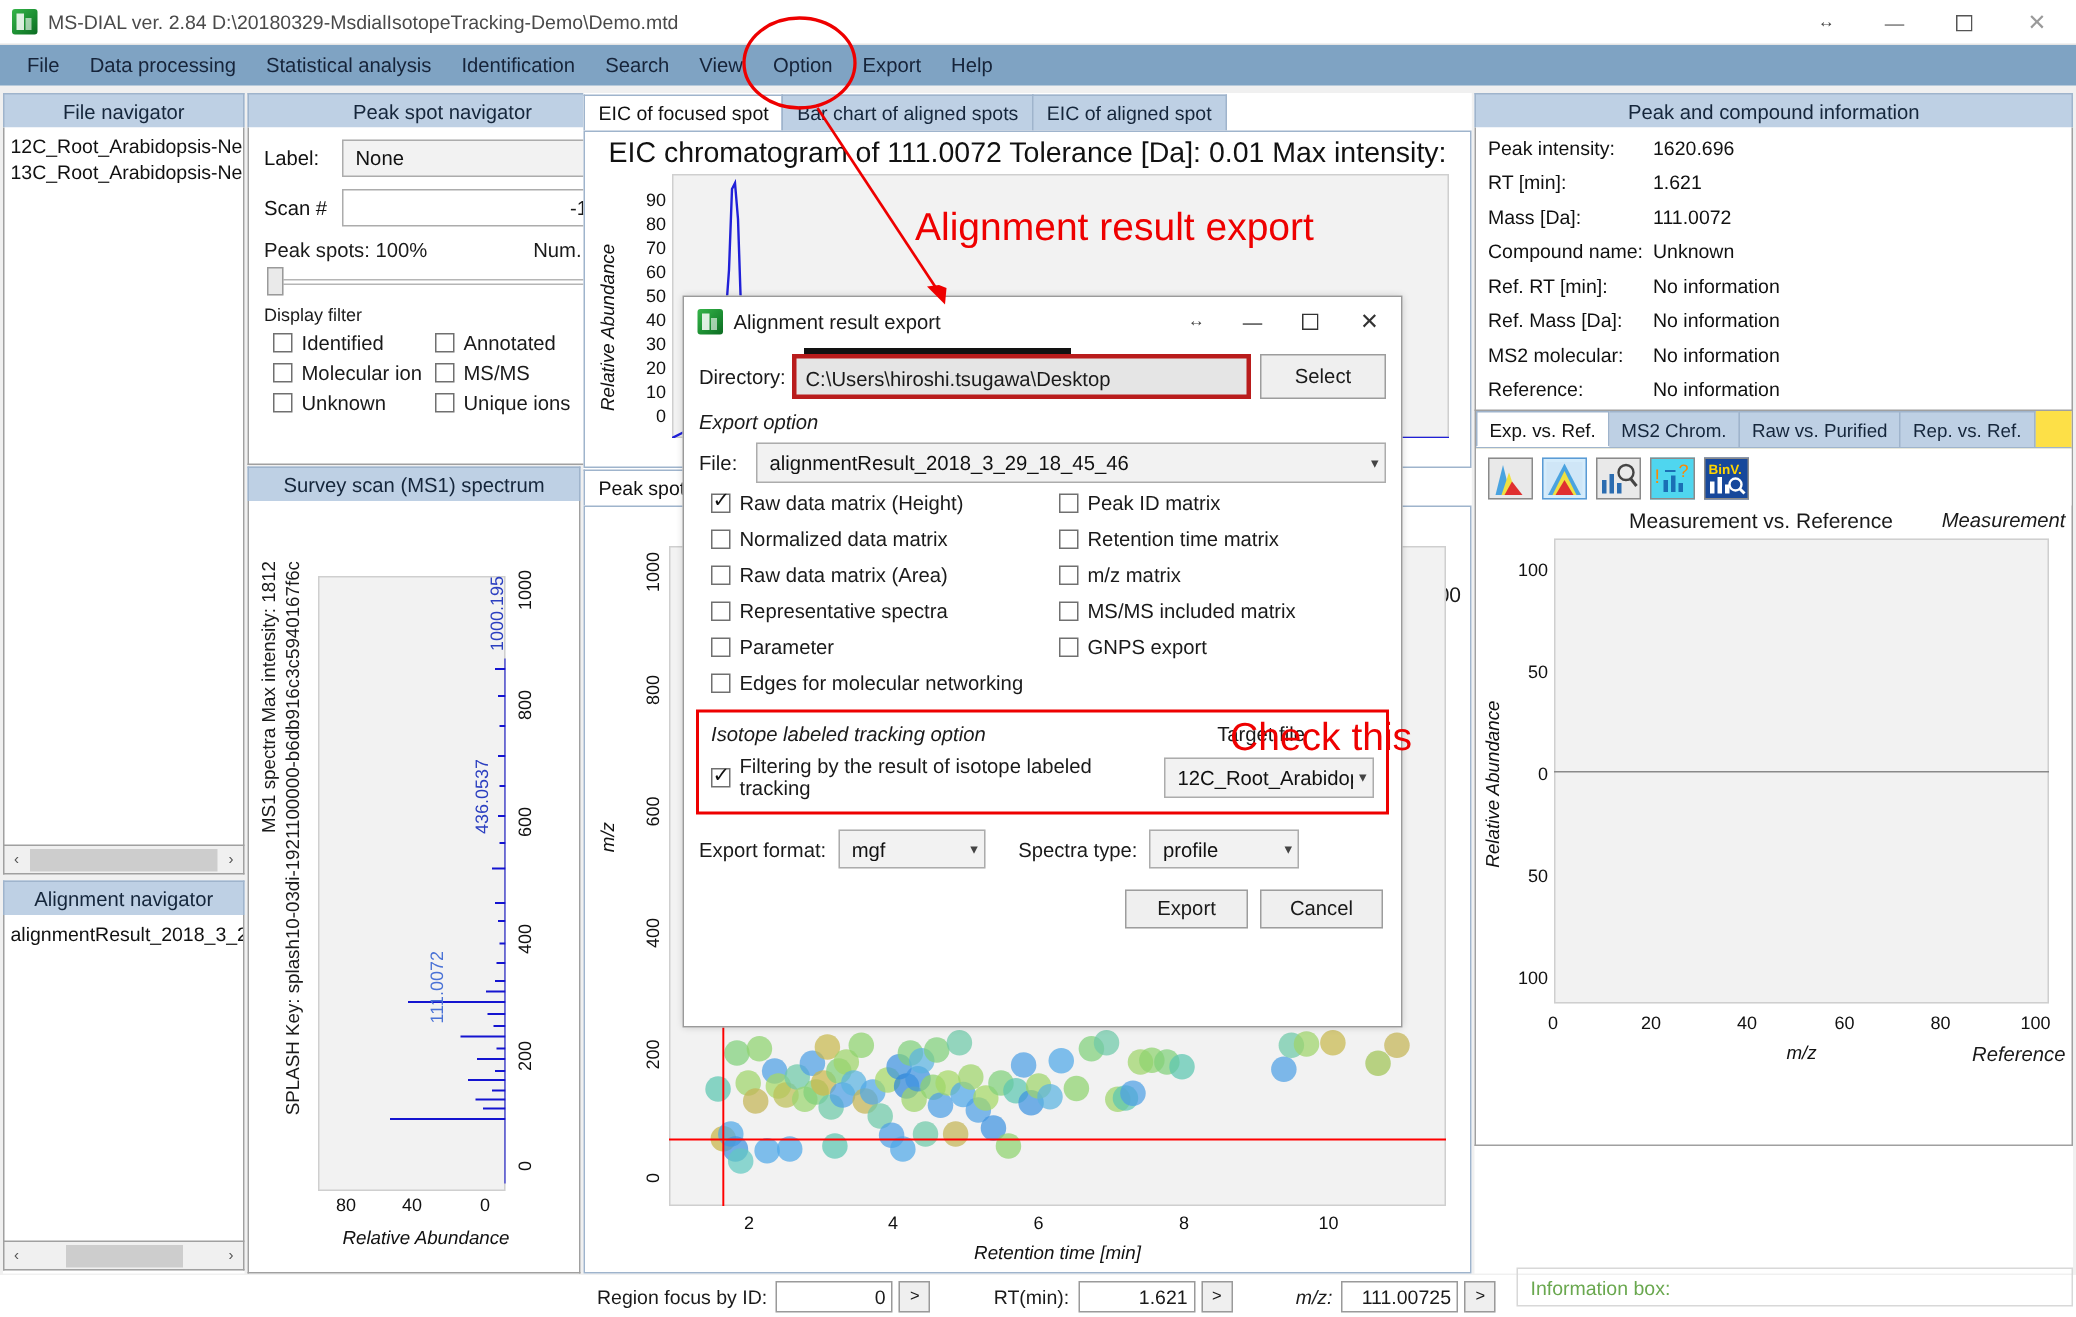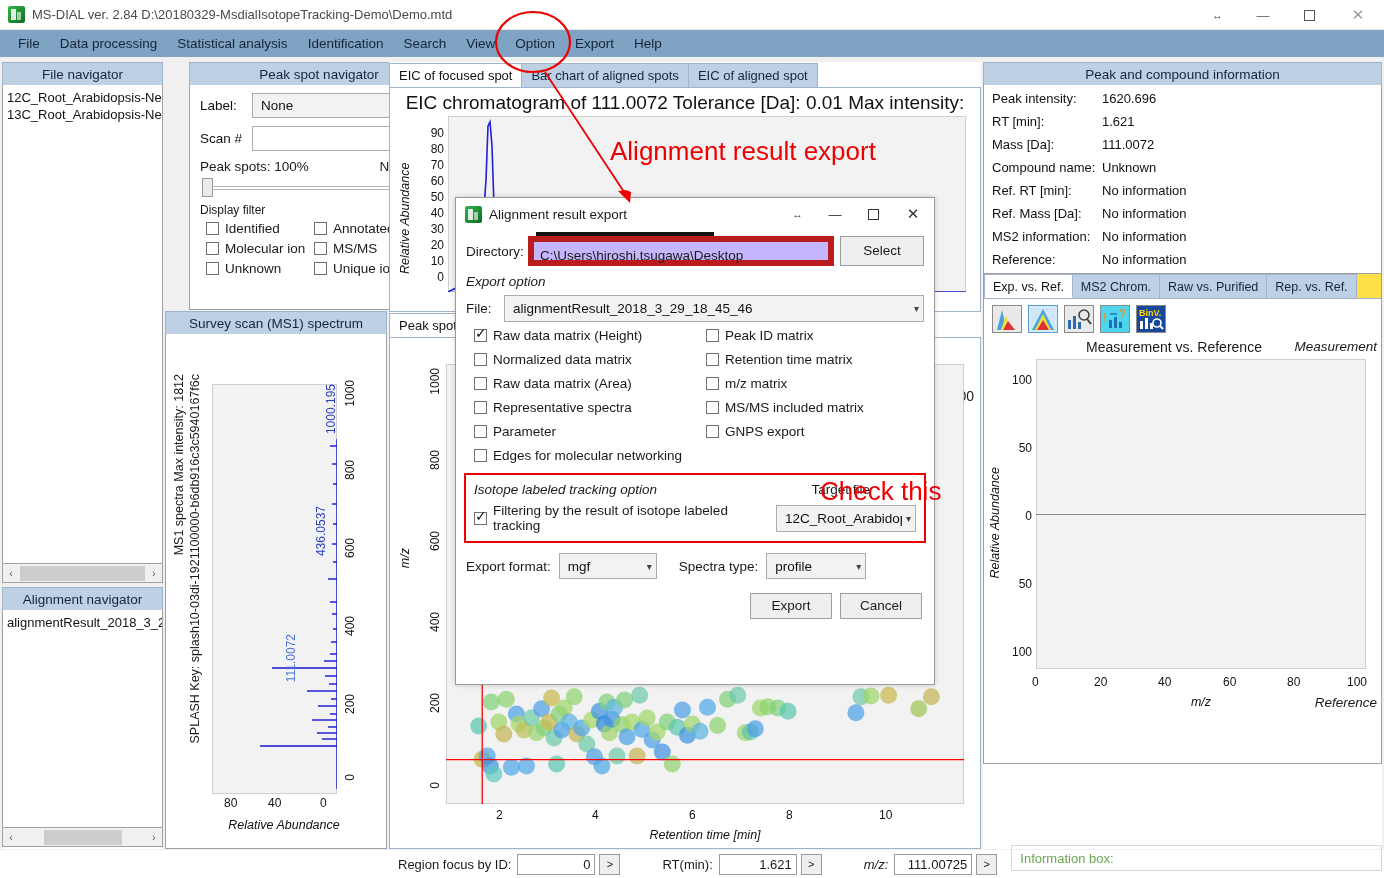--- a/index.html
+++ b/index.html
@@ -49,21 +49,21 @@
   .hs-arrow { width:16px; text-align:center; color:#555; font-size:10px; }
   .hs-thumb { height:15px; background:#cdcdcd; flex:1; margin:0 1px; }
   .hs-thumb.short { flex:none; width:78px; }
 
   
   #alignNav { left:2px; top:587px; width:161px; height:262px; }
   #alignNav .list { background:#fff; border:1px solid #a0a0a0; border-top:none;
                     height:218px; overflow:hidden; padding-top:4px; }
 
   
-  #peakNav { left:165px; top:62px; width:260px; height:248px;margin-left:24px; }
+  #peakNav { left:165px; top:62px; width:260px; height:248px; }
   #peakNav .body { border:1px solid #a0a0a0; border-top:none; height:225px;
                    padding:8px 10px 0 10px; background:#fff; }
   .row { display:flex; align-items:center; margin-bottom:8px; }
   .row .lbl { font-size:13.5px; width:52px; color:#111; }
   .combo { height:25px; border:1px solid #acacac; background:#f2f2f2; display:flex;
            align-items:center; padding:0 4px 0 8px; font-size:13.5px; color:#111; }
   .combo .cv { flex:1; overflow:hidden; white-space:nowrap; }
   .chev { font-size:10px; color:#444; padding-left:4px; }
   .spin-wrap { display:flex; flex:1; height:25px; }
   .spin-input { flex:1; border:1px solid #acacac; background:#fff; text-align:right;
@@ -150,21 +150,21 @@
   .dlg-title .t { font-size:13.5px; color:#1a1a1a; }
   .dlg-wbtns { position:absolute; right:0; top:0; height:32px; display:flex; align-items:center; }
   .dlg-wbtn { width:38px; height:32px; display:flex; align-items:center; justify-content:center;
               color:#333; font-size:13px; }
   .blackbar { position:absolute; left:80px; top:34px; width:178px; height:13px; background:#121212; }
   .blackbar:after{ content:""; position:absolute; left:42px; top:5px; width:40px; height:2px;
                    background:#c9c9c9; }
   .dlg-body { padding:6px 10px 0 10px; position:relative; }
   .dir-row { display:flex; align-items:center; margin-bottom:8px; }
   .dir-lbl { font-size:13.5px; width:62px; }
-  .dir-input { flex:1; height:30px; border:6px solid #b91c1c; background:#c4b5fd; line-height:28px;
+  .dir-input { flex:1; height:30px; border:3px solid #b91c1c; background:#e5e5e5; line-height:28px;
                padding-left:6px; font-size:13.5px; }
   .btn { border:1px solid #9d9d9d; background:#efefef; font-size:13.5px; text-align:center; }
   .sel-btn { width:84px; height:30px; line-height:28px; margin-left:6px; }
   .sect-title { font-style:italic; font-size:13.5px; margin:3px 0 6px; }
   .file-row-dlg { display:flex; align-items:center; margin-bottom:6px; }
   .file-lbl { width:38px; font-size:13.5px; }
   .opt-grid { display:grid; grid-template-columns:232px 1fr; row-gap:9px; padding-left:8px; }
   .opt { display:flex; align-items:center; font-size:13.5px; }
 
   .iso-box { border:2px solid #ee0000; margin:10px -2px 0 -2px; padding:7px 8px 8px 8px;
@@ -523,21 +523,21 @@
         </div>
       <div class="inf-row">
           <span class="inf-k">Ref. RT [min]:</span>
           <span class="inf-v">No information</span>
         </div>
       <div class="inf-row">
           <span class="inf-k">Ref. Mass [Da]:</span>
           <span class="inf-v">No information</span>
         </div>
       <div class="inf-row">
-          <span class="inf-k">MS2 information:</span>
+          <span class="inf-k">MS2 molecular:</span>
           <span class="inf-v">No information</span>
         </div>
       <div class="inf-row" style="margin-bottom:2px;">
           <span class="inf-k">Reference:</span>
           <span class="inf-v">No information</span>
         </div>
     </div>
 
     <div style="border-left:1px solid #a0a0a0; border-right:1px solid #a0a0a0; border-bottom:1px solid #a0a0a0; background:#fff; height:490px;">
       <div class="rtabs">

